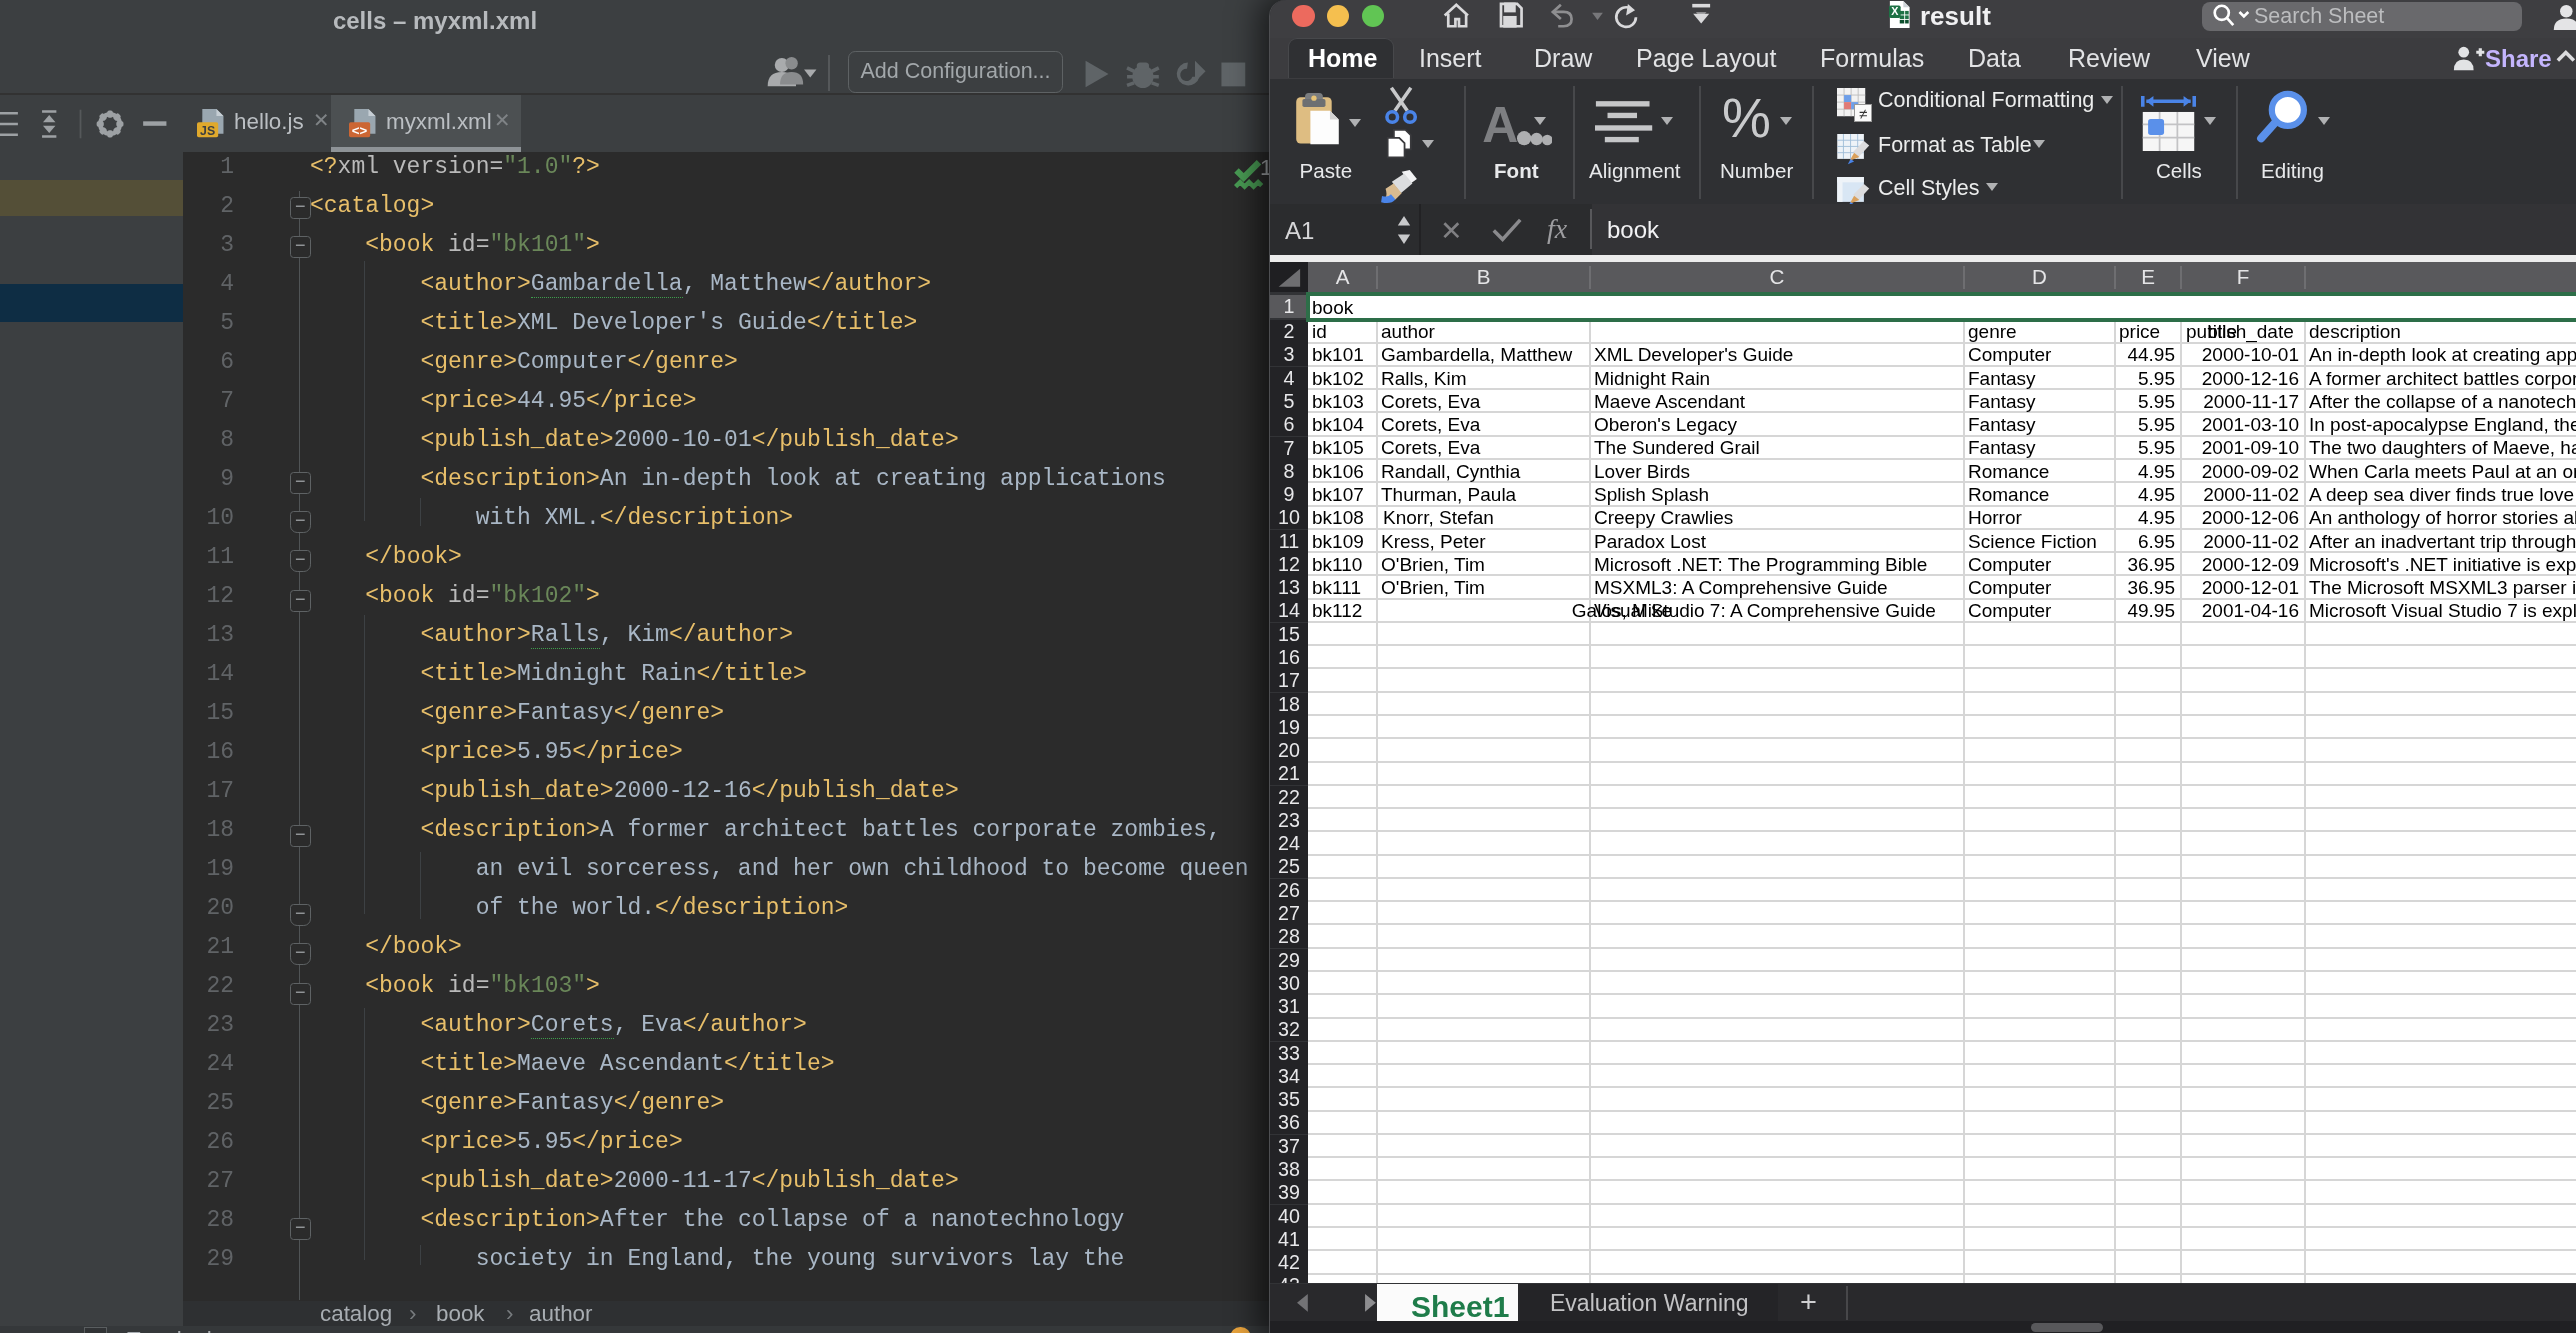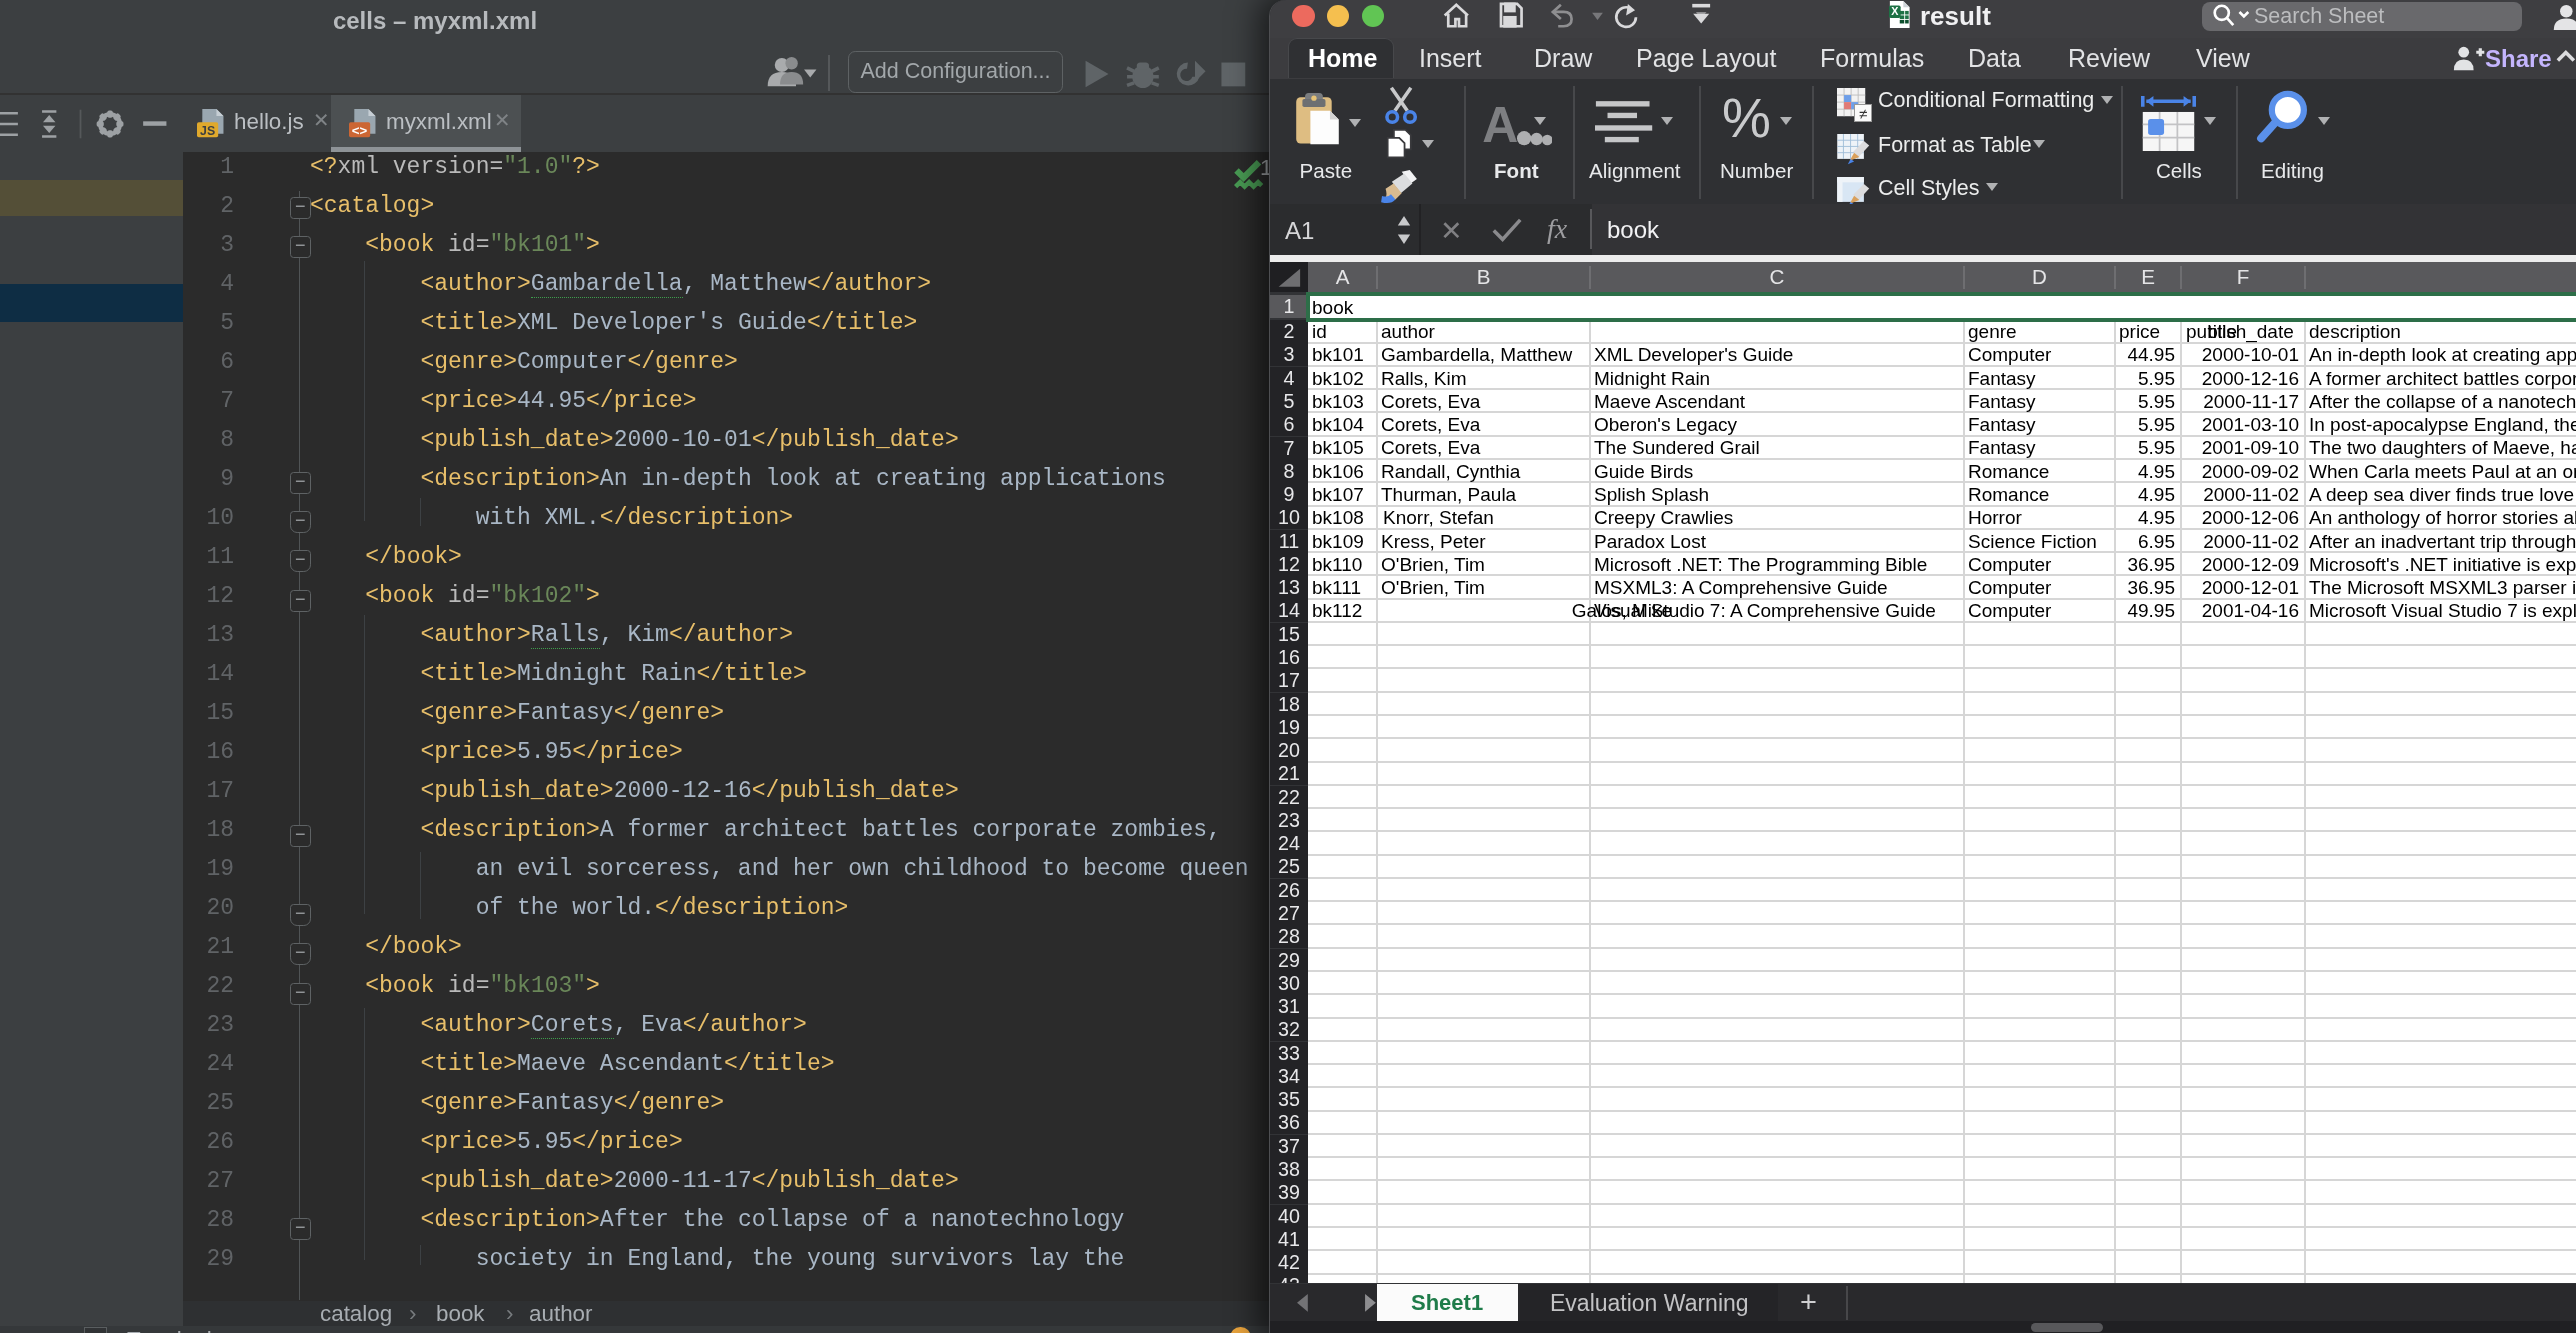--- a/index.html
+++ b/index.html
@@ -542,21 +542,21 @@
       <div class="cell" style="top:152px;left:1039px;width:541px;text-align:left;height:21.5px;line-height:21.5px;">In post-apocalypse England, the mysterious agent known only</div>
 <div class="cell" style="top:175px;left:42px;width:337px;text-align:left;height:21.5px;line-height:21.5px;">bk105</div>
       <div class="cell" style="top:175px;left:111px;width:482px;text-align:left;height:21.5px;line-height:21.5px;">Corets, Eva</div>
       <div class="cell" style="top:175px;left:324px;width:643px;text-align:left;height:21.5px;line-height:21.5px;">The Sundered Grail</div>
       <div class="cell" style="top:175px;left:698px;width:420px;text-align:left;height:21.5px;line-height:21.5px;">Fantasy</div>
       <div class="cell" style="top:175px;left:848px;width:57px;text-align:right;height:21.5px;line-height:21.5px;">5.95</div>
       <div class="cell" style="top:175px;left:914px;width:115px;text-align:right;height:21.5px;line-height:21.5px;">2001-09-10</div>
       <div class="cell" style="top:175px;left:1039px;width:541px;text-align:left;height:21.5px;line-height:21.5px;">The two daughters of Maeve, half-sisters, battle one another</div>
 <div class="cell" style="top:199px;left:42px;width:337px;text-align:left;height:21.5px;line-height:21.5px;">bk106</div>
       <div class="cell" style="top:199px;left:111px;width:482px;text-align:left;height:21.5px;line-height:21.5px;">Randall, Cynthia</div>
-      <div class="cell" style="top:199px;left:324px;width:643px;text-align:left;height:21.5px;line-height:21.5px;">Guide Birds</div>
+      <div class="cell" style="top:199px;left:324px;width:643px;text-align:left;height:21.5px;line-height:21.5px;">Lover Birds</div>
       <div class="cell" style="top:199px;left:698px;width:420px;text-align:left;height:21.5px;line-height:21.5px;">Romance</div>
       <div class="cell" style="top:199px;left:848px;width:57px;text-align:right;height:21.5px;line-height:21.5px;">4.95</div>
       <div class="cell" style="top:199px;left:914px;width:115px;text-align:right;height:21.5px;line-height:21.5px;">2000-09-02</div>
       <div class="cell" style="top:199px;left:1039px;width:541px;text-align:left;height:21.5px;line-height:21.5px;">When Carla meets Paul at an ornithology conference, tempers</div>
 <div class="cell" style="top:222px;left:42px;width:337px;text-align:left;height:21.5px;line-height:21.5px;">bk107</div>
       <div class="cell" style="top:222px;left:111px;width:482px;text-align:left;height:21.5px;line-height:21.5px;">Thurman, Paula</div>
       <div class="cell" style="top:222px;left:324px;width:643px;text-align:left;height:21.5px;line-height:21.5px;">Splish Splash</div>
       <div class="cell" style="top:222px;left:698px;width:420px;text-align:left;height:21.5px;line-height:21.5px;">Romance</div>
       <div class="cell" style="top:222px;left:848px;width:57px;text-align:right;height:21.5px;line-height:21.5px;">4.95</div>
       <div class="cell" style="top:222px;left:914px;width:115px;text-align:right;height:21.5px;line-height:21.5px;">2000-11-02</div>
@@ -599,21 +599,21 @@
 <div class="green abs" style="left:38px;top:30px;width:1269px;height:3.6px;"></div>
 <div class="green abs" style="left:38px;top:56px;width:1269px;height:3.6px;"></div>
 <div class="green abs" style="left:36px;top:30px;width:3.6px;height:29.5px;"></div>
 </div>
 <div id="sheetbar">
 <svg class="abs" style="left:25px;top:9px;" width="90" height="19.7" viewBox="0 0 100 22">
 <path d="M14 1 L2 11 L14 21 Z" fill="#737376"></path>
         <path d="M78 1 L90 11 L78 21 Z" fill="#8d8d90"></path>
       </svg>
 <div class="abs" style="left:107px;top:0;width:141px;height:38px;background:#fbfbfb;"></div>
-<span class="abs" style="left:141px;top:6.3px;font-size:22px;font-weight:bold;color:#1f7c4a;">Sheet1</span>
+<span class="abs" style="left:141px;top:6.3px;font-size:30px;font-weight:bold;color:#1f7c4a;">Sheet1</span>
 <div class="abs" style="left:250px;top:0;width:258px;height:38px;background:#242427;"></div>
 <span class="abs" style="left:280px;top:6.3px;font-size:23px;color:#c3c3c5;">Evaluation Warning</span>
 <span class="abs" style="left:530px;top:1.8px;font-size:29px;color:#cfcfd1;">+</span>
 <div class="abs" style="left:576px;top:1.8px;width:1.8px;height:34px;background:#47474a;"></div>
 </div>
 <div id="xscroll">
       <div class="abs" style="left:761px;top:1.8px;width:72px;height:9px;background:#58585b;border-radius:4.5px;"></div>
     </div>
 </div>
 

